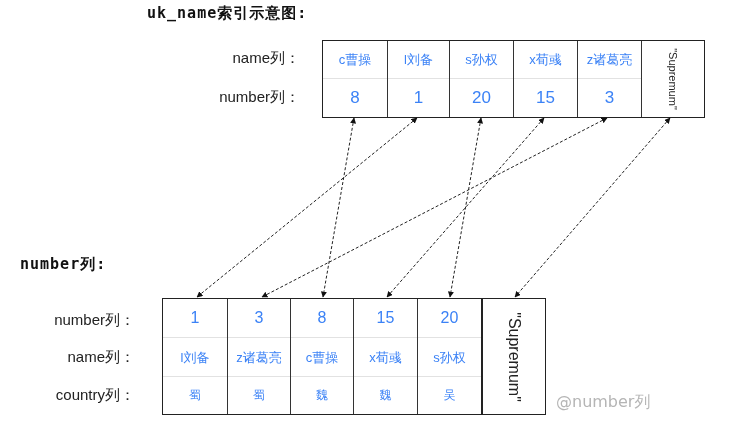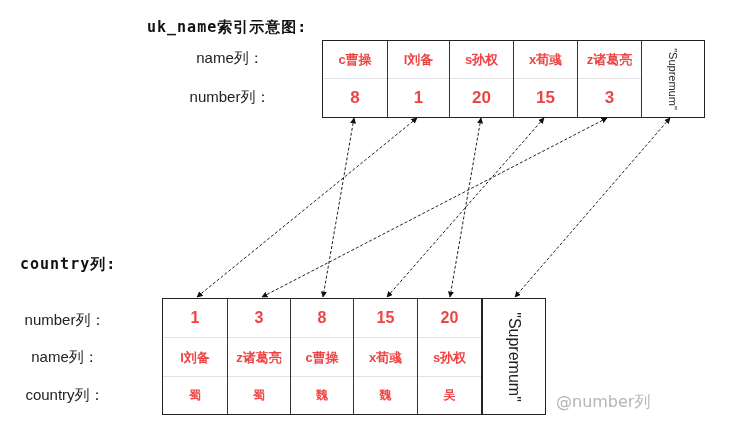--- a/index.html
+++ b/index.html
@@ -1,39 +1,39 @@
 <!DOCTYPE html>
 <html><head>
 <meta charset="utf-8">
 <style>
   html, body { margin:0; padding:0; background:#ffffff; }
   body { width:732px; height:427px; position:relative; overflow:hidden;
          font-family:"DejaVu Sans", "Liberation Sans", sans-serif; color:#111; }
   .title { position:absolute; font-size:15px; font-weight:bold; color:#111;
            letter-spacing:1px; font-family:"DejaVu Sans Mono","Liberation Mono",monospace; }
-  .rowlabel { position:absolute; font-size:15px; color:#222; text-align:center; width:140px;
+  .rowlabel { position:absolute; font-size:15px; color:#222; text-align:right; width:140px;
               font-family:"Liberation Sans","DejaVu Sans",sans-serif; }
   .tbl { position:absolute; border:1.5px solid #222; box-sizing:border-box; }
   .col { position:absolute; top:0; bottom:0; border-right:1px solid #333; box-sizing:border-box; }
   .col:last-child { border-right:none; }
   .cell { position:absolute; left:0; right:0; display:flex; align-items:center; justify-content:center;
-          font-family:"Liberation Sans","DejaVu Sans",sans-serif; color:#ef4444;font-weight:bold; }
+          font-family:"Liberation Sans","DejaVu Sans",sans-serif; color:#3b82f6; }
   .cell.sep { border-top:1px solid #e2e2e2; }
   .sup { position:absolute; left:0; right:0; top:0; bottom:0; display:flex; align-items:center; justify-content:center; }
   .sup span { display:block; transform:rotate(90deg); white-space:nowrap;
               font-family:"Liberation Sans","DejaVu Sans",sans-serif; color:#222; }
   .watermark { position:absolute; left:556px; top:392px; font-size:16px; color:#b5b5b5;
                font-family:"DejaVu Sans","Liberation Sans",sans-serif; }
   svg.arrows { position:absolute; left:0; top:0; }
 </style>
 </head>
 <body>
 
-<div class="title" style="left:147px; top:18px;">uk_name索引示意图:</div>
-<div class="title" style="left:20px; top:255px;">country列:</div>
+<div class="title" style="left:147px; top:4px;">uk_name索引示意图:</div>
+<div class="title" style="left:20px; top:255px;">number列:</div>
 
 <div class="rowlabel" style="left:160px; top:49px;">name列：</div>
 <div class="rowlabel" style="left:160px; top:88px;">number列：</div>
 
 <div class="tbl" style="left:322px; top:40px; width:383px; height:78px;">
   <div class="col" style="left:0px; width:65px;">
     <div class="cell" style="top:0; height:37px; font-size:13px;">c曹操</div>
     <div class="cell sep" style="top:37px; bottom:0; font-size:17px;">8</div>
   </div>
   <div class="col" style="left:65px; width:62px;">

